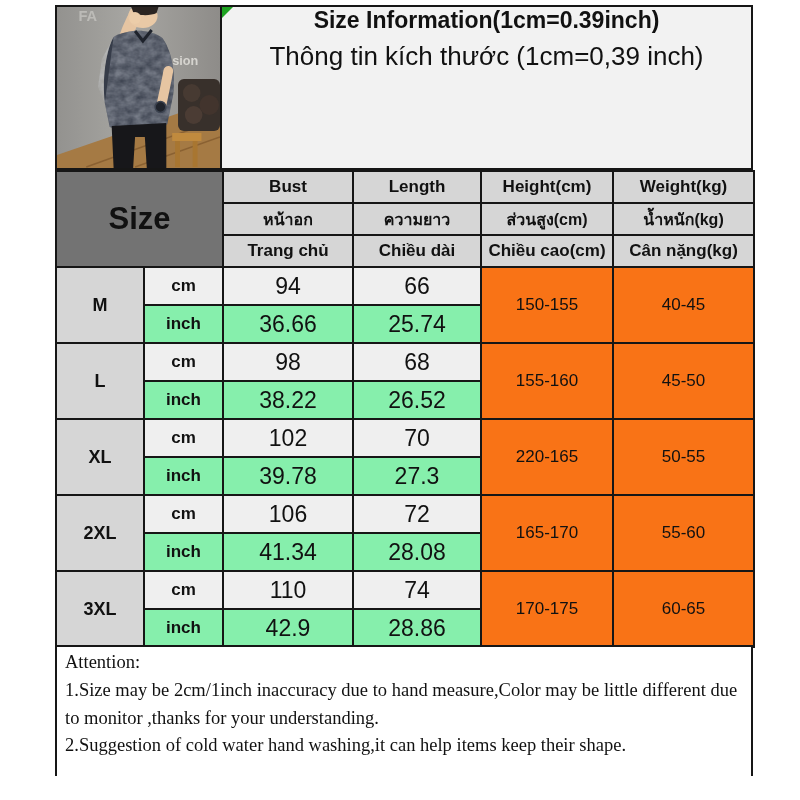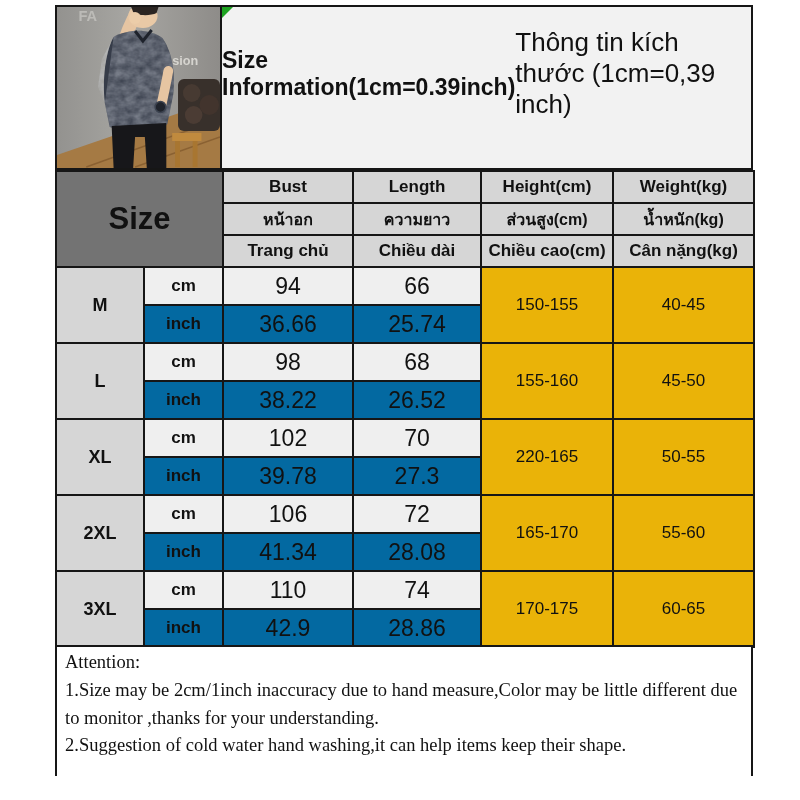--- a/index.html
+++ b/index.html
@@ -4,40 +4,40 @@
 <style>
   html,body{margin:0;padding:0;background:#ffffff;}
   body{width:800px;height:800px;font-family:"Liberation Sans",sans-serif;color:#111;}
   .canvas{position:relative;width:800px;height:776px;background:#fff;overflow:hidden;}
 
   
   .top-row{position:absolute;left:55px;top:5px;width:698px;height:165px;display:flex;}
   .photo-cell{width:167px;height:165px;box-sizing:border-box;border:2px solid #161616;background:#9a9a97;flex:none;}
   .photo-cell svg{display:block;width:100%;height:100%;}
   .title-cell{flex:1;box-sizing:border-box;border:2px solid #161616;border-left:none;background:#f2f2f2;
-    position:relative;display:flex;flex-direction:row;justify-content:space-between;align-items:center;padding-bottom:28px;}
+    position:relative;display:flex;flex-direction:column;justify-content:flex-start;align-items:center;gap:7px;padding-bottom:28px;}
   .corner-triangle{position:absolute;top:0;left:0;width:0;height:0;
     border-top:11px solid #1ea321;border-right:11px solid transparent;}
   .t-en{font-size:23px;font-weight:bold;letter-spacing:0px;}
   .t-th{font-size:21px;font-weight:bold;}
   .t-vi{font-size:26px;font-weight:normal;}
 
   
   table.size-table{position:absolute;left:55px;top:170px;width:698px;border-collapse:collapse;table-layout:fixed;
     border:2px solid #161616;}
   .size-table td{border:2px solid #161616;text-align:center;vertical-align:middle;padding:0;overflow:hidden;}
   .hdr{background:#d6d6d6;font-weight:bold;font-size:17px;height:30px;}
   .hdr-th{font-size:16px;margin-top:32px;}
   .size-big{background:#737373;font-weight:bold;font-size:31px;}
   .size-lbl{background:#d6d6d6;font-weight:bold;font-size:18px;}
   .unit{font-weight:bold;font-size:17px;}
   .row-cm td.val, .row-cm td.unit{background:#efefef;height:36px;}
-  .row-in td.val, .row-in td.unit{background:#0369a1;height:36px;}
+  .row-in td.val, .row-in td.unit{background:#86efac;height:36px;}
   td.val{font-size:23px;font-weight:normal;margin-top:18px;}
-  td.range{background:#eab308;font-size:17px;font-weight:normal;}
+  td.range{background:#f97316;font-size:17px;font-weight:normal;}
 
   
   .attention{position:absolute;left:55px;top:645px;width:698px;height:145px;box-sizing:border-box;
     border:2px solid #161616;background:#fff;padding:2px 8px 0 8px;font-size:18.5px;line-height:1.5;}
   .attention div{white-space:normal;font-family:Liberation Serif, serif;}
 
   .bottom-strip{position:absolute;left:0;top:793px;width:800px;height:7px;background:#dcdcdc;}
 </style>
 </head>
 <body>

